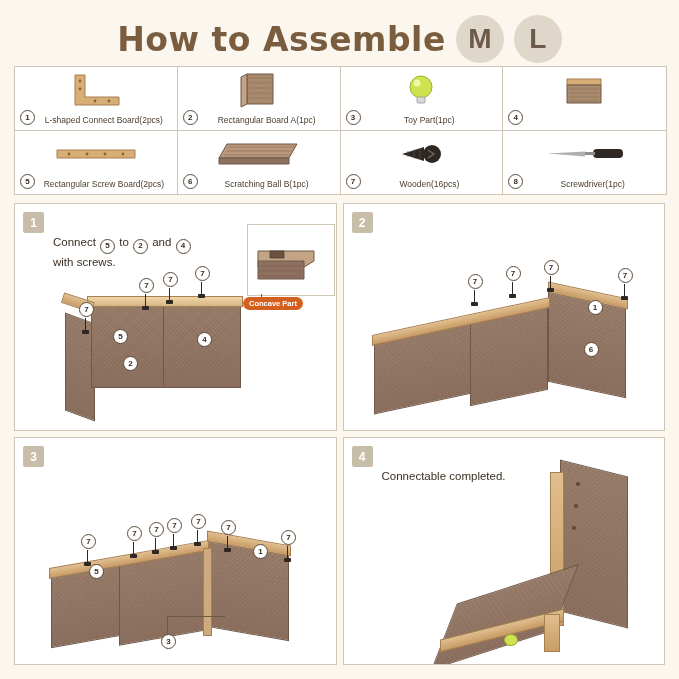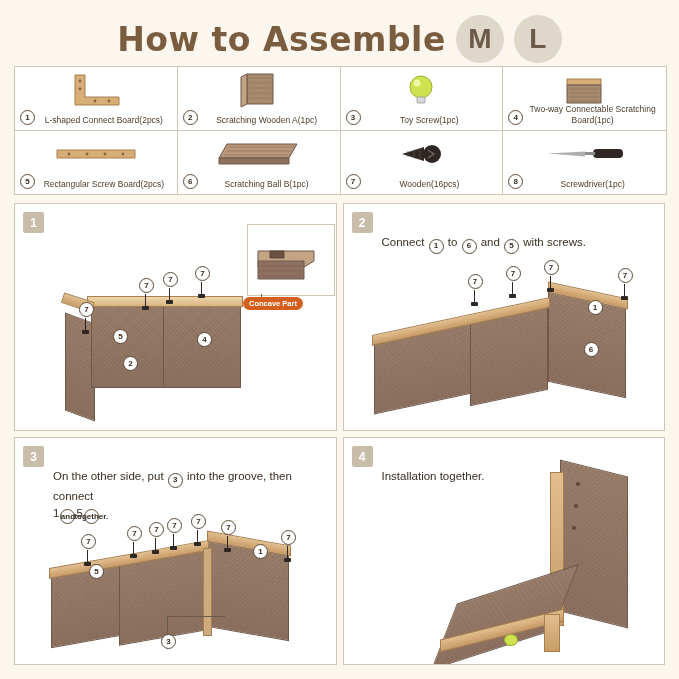--- a/index.html
+++ b/index.html
@@ -151,50 +151,49 @@
           <g stroke="#8a6c55" stroke-width=".6">
             <line x1="12" y1="6" x2="34" y2="6"></line>
               <line x1="12" y1="11" x2="34" y2="11"></line>
             <line x1="12" y1="16" x2="34" y2="16"></line>
               <line x1="12" y1="21" x2="34" y2="21"></line>
             <line x1="12" y1="26" x2="34" y2="26"></line>
           </g>
         </svg>
       </div>
       <span class="num part-num">2</span>
-      <div class="part-label">Scratching Wooden A(1pc)</div>
+      <div class="part-label">Rectangular Board A(1pc)</div>
     </div>
 
     <div class="part">
       <div class="part-art">
         <svg width="34" height="34" viewBox="0 0 34 34">
           <circle cx="17" cy="14" r="11" fill="#cfe24f" stroke="#9bb02e" stroke-width="1"></circle>
           <circle cx="13" cy="10" r="3.5" fill="#eef7a8"></circle>
           <rect x="13" y="24" width="8" height="6" rx="1" fill="#d8d8d8" stroke="#9a9a9a" stroke-width=".8"></rect>
         </svg>
       </div>
       <span class="num part-num">3</span>
-      <div class="part-label">Toy Screw(1pc)</div>
+      <div class="part-label">Toy Part(1pc)</div>
     </div>
 
     <div class="part">
       <div class="part-art">
         <svg width="48" height="34" viewBox="0 0 48 34">
           <path d="M6 6 h34 v6 h-34 z" fill="#d8ae77" stroke="#a77f50" stroke-width="1"></path>
           <path d="M6 12 h34 v18 h-34 z" fill="#a98a6e" stroke="#6f5848" stroke-width="1"></path>
           <g stroke="#8a6c55" stroke-width=".6">
             <line x1="8" y1="16" x2="38" y2="16"></line>
               <line x1="8" y1="20" x2="38" y2="20"></line>
             <line x1="8" y1="24" x2="38" y2="24"></line>
               <line x1="8" y1="28" x2="38" y2="28"></line>
           </g>
         </svg>
       </div>
       <span class="num part-num">4</span>
-      <div class="part-label">Two-way Connectable Scratching Board(1pc)</div>
     </div>
 
     <div class="part">
       <div class="part-art">
         <svg width="86" height="18" viewBox="0 0 86 18">
           <path d="M4 5 h78 v8 h-78 z" fill="#d8ae77" stroke="#a77f50" stroke-width="1"></path>
           <circle cx="16" cy="9" r="1.4" fill="#8b6436"></circle>
           <circle cx="34" cy="9" r="1.4" fill="#8b6436"></circle>
           <circle cx="52" cy="9" r="1.4" fill="#8b6436"></circle>
           <circle cx="70" cy="9" r="1.4" fill="#8b6436"></circle>
@@ -247,20 +246,24 @@
       </div>
       <span class="num part-num">8</span>
       <div class="part-label">Screwdriver(1pc)</div>
     </div>
   </div>
 
   <div class="steps">
 
     <div class="step">
       <div class="step-badge">1</div>
+      <div class="step-text">
+        <span>Connect </span><span class="num">5</span><span> to </span><span class="num">2</span><span> and </span><span class="num">4</span><br>
+        <span> with screws.</span>
+      </div>
 
       <div class="callout" style="left:232px;top:20px;width:86px;height:70px;">
         <svg width="84" height="68" viewBox="0 0 84 68">
           <path d="M10 26 h56 v10 l-10 6 h-46 z" fill="#c3a586" stroke="#6f5848" stroke-width="1"></path>
           <path d="M10 36 h46 v18 h-46 z" fill="#8d7060" stroke="#6f5848" stroke-width="1"></path>
           <path d="M22 26 h14 v7 h-14 z" fill="#6d5243" stroke="#4f3c31" stroke-width=".8"></path>
           <g stroke="#7b5f4d" stroke-width=".6">
             <line x1="12" y1="41" x2="54" y2="41"></line>
               <line x1="12" y1="46" x2="54" y2="46"></line>
             <line x1="12" y1="51" x2="54" y2="51"></line>
@@ -300,23 +303,20 @@
       </div>
       <div class="screw" style="left:180px;top:62px;">
         <span class="num">7</span>
           <div class="stem"></div>
           <div class="head"></div>
       </div>
     </div>
 
     <div class="step">
       <div class="step-badge">2</div>
-      <div class="step-text">
-        <span>Connect </span><span class="num">1</span><span> to </span><span class="num">6</span><span> and </span><span class="num">5</span><span> with screws.</span>
-      </div>
 
       <div class="board" style="position:absolute;left:30px;top:122px;width:96px;height:76px;transform:skewY(-12deg);"></div>
       <div class="board" style="position:absolute;left:126px;top:104px;width:76px;height:88px;transform:skewY(-12deg);"></div>
       <div class="board" style="position:absolute;left:204px;top:96px;width:76px;height:88px;transform:skewY(12deg);"></div>
       <div class="wood" style="position:absolute;left:28px;top:112px;width:176px;height:9px;transform:skewY(-12deg);"></div>
       <div class="wood" style="position:absolute;left:204px;top:86px;width:78px;height:9px;transform:skewY(12deg);"></div>
 
       <span class="circ-lbl" style="left:244px;top:96px;">1</span>
       <span class="circ-lbl" style="left:240px;top:138px;">6</span>
 
@@ -337,24 +337,20 @@
       </div>
       <div class="screw" style="left:274px;top:64px;">
         <span class="num">7</span>
           <div class="stem"></div>
           <div class="head"></div>
       </div>
     </div>
 
     <div class="step">
       <div class="step-badge">3</div>
-      <div class="step-text">
-        <span>On the other side, put </span><span class="num">3</span><span> into the groove, then connect </span><br>
-        <span>1</span><span class="num"> and </span><span>5</span><span class="num"> together.</span>
-      </div>
 
       <div class="board" style="position:absolute;left:36px;top:126px;width:68px;height:76px;transform:skewY(-10deg);"></div>
       <div class="board" style="position:absolute;left:104px;top:116px;width:86px;height:82px;transform:skewY(-10deg);"></div>
       <div class="board" style="position:absolute;left:192px;top:110px;width:80px;height:84px;transform:skewY(10deg);"></div>
       <div class="wood" style="position:absolute;left:34px;top:116px;width:158px;height:9px;transform:skewY(-10deg);"></div>
       <div class="wood" style="position:absolute;left:192px;top:100px;width:82px;height:9px;transform:skewY(10deg);"></div>
       <div style="position:absolute;left:188px;top:110px;width:7px;height:86px;background:#cdab7d;border:1px solid #a77f50;"></div>
 
       <span class="circ-lbl" style="left:74px;top:126px;">5</span>
       <span class="circ-lbl" style="left:238px;top:106px;">1</span>
@@ -395,21 +391,21 @@
       <div class="screw" style="left:266px;top:92px;">
         <span class="num">7</span>
           <div class="stem"></div>
           <div class="head"></div>
       </div>
     </div>
 
     <div class="step">
       <div class="step-badge">4</div>
       <div class="step-text">
-        <span>Installation together.</span>
+        <span>Connectable completed.</span>
       </div>
 
       <div class="board" style="position:absolute;left:216px;top:30px;width:66px;height:150px;transform:skewY(14deg);"></div>
       <div class="wood" style="position:absolute;left:206px;top:34px;width:12px;height:152px;"></div>
       <div class="board" style="position:absolute;left:100px;top:150px;width:120px;height:56px;transform:skewY(-18deg) skewX(-24deg);"></div>
       <div class="wood" style="position:absolute;left:96px;top:186px;width:122px;height:11px;transform:skewY(-14deg);"></div>
       <div class="wood" style="position:absolute;left:200px;top:176px;width:14px;height:36px;"></div>
       <div style="position:absolute;left:160px;top:196px;width:12px;height:10px;border-radius:50%;background:#cfe24f;border:1px solid #9bb02e;"></div>
       <div style="position:absolute;left:232px;top:44px;width:4px;height:4px;border-radius:50%;background:#5d4736;"></div>
       <div style="position:absolute;left:230px;top:66px;width:4px;height:4px;border-radius:50%;background:#5d4736;"></div>

